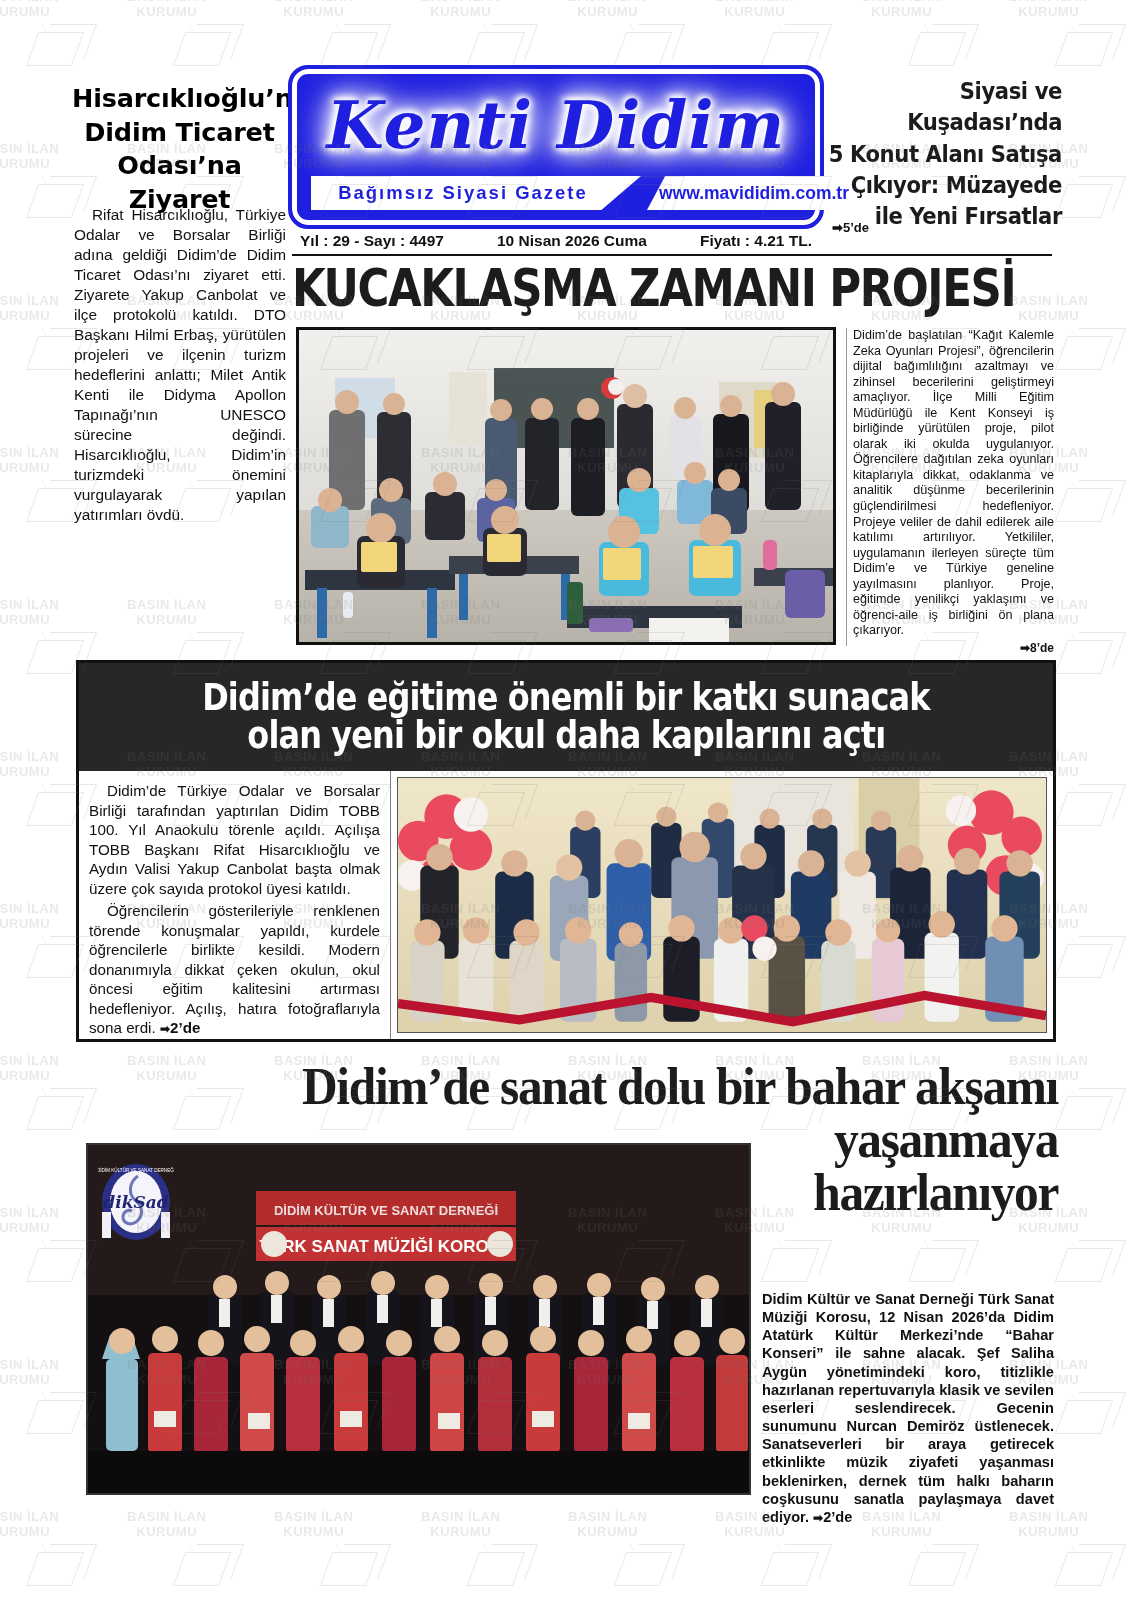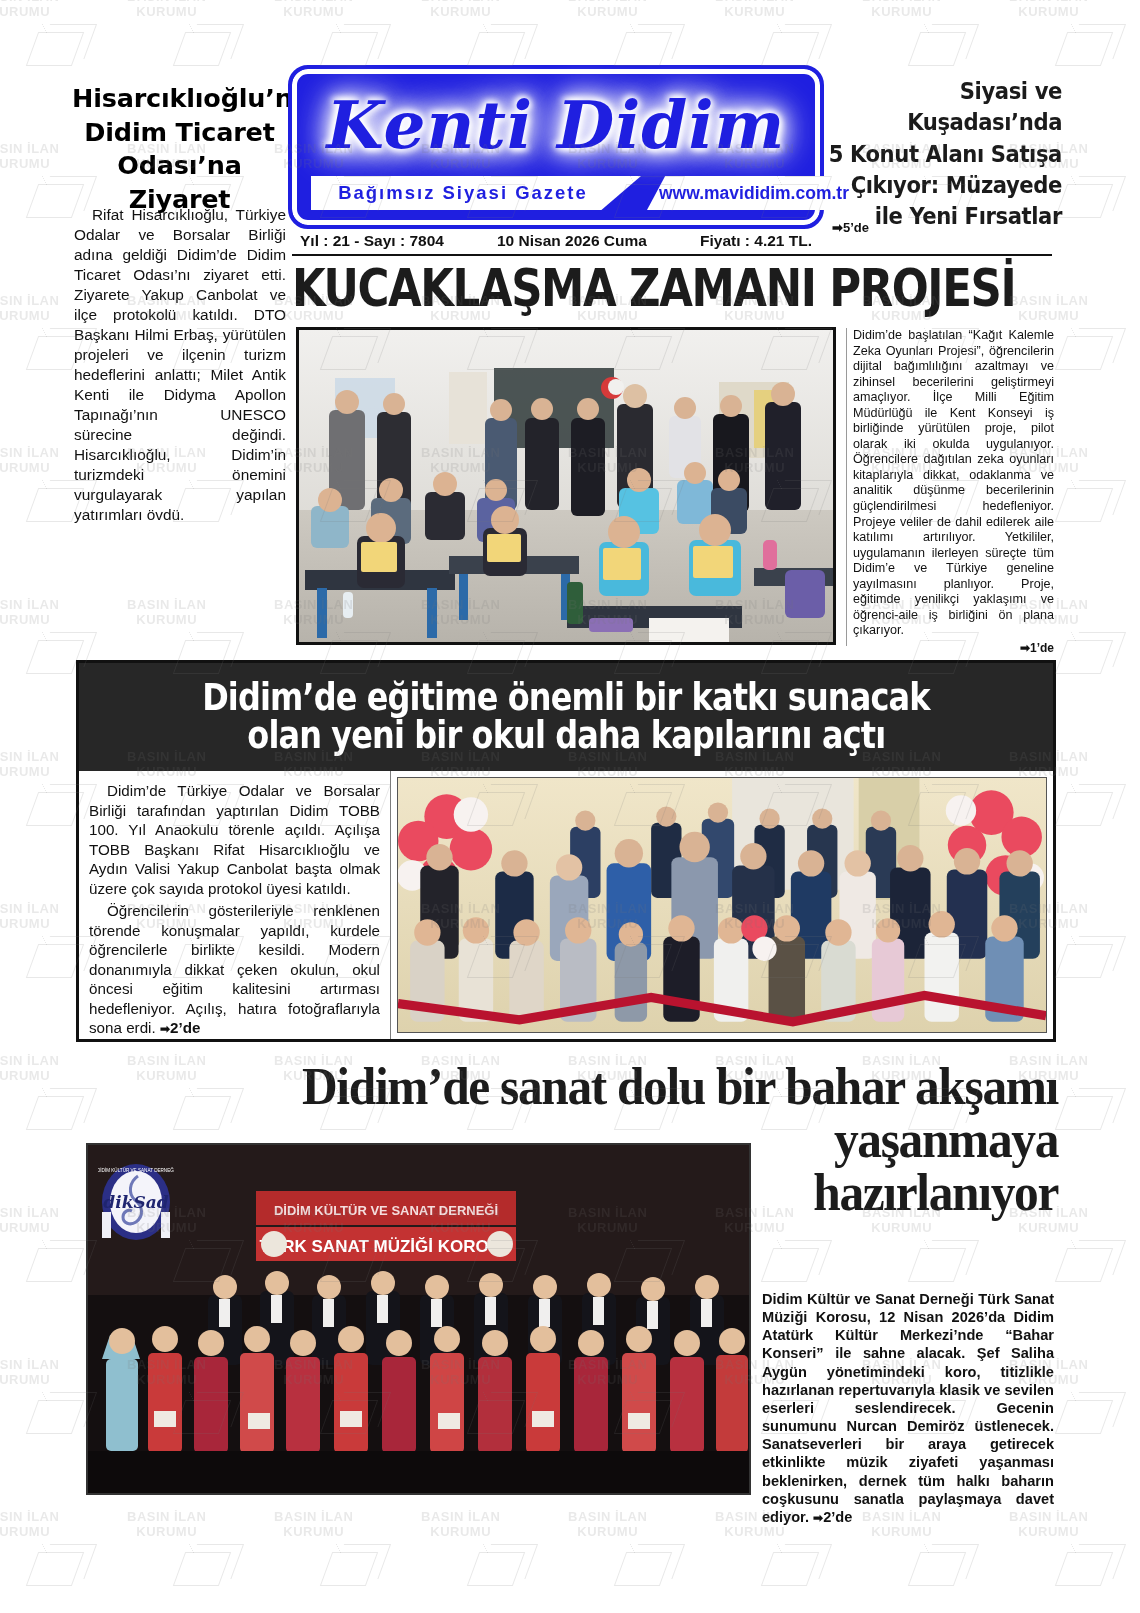--- a/index.html
+++ b/index.html
@@ -301,21 +301,21 @@
       <div class="th">Kuşadası’nda</div>
       <div class="th">5 Konut Alanı Satışa</div>
       <div class="th">Çıkıyor: Müzayede</div>
       <div class="th">ile Yeni Fırsatlar</div>
       <div class="jumpline">
         <span>➡</span><span>5’de</span>
       </div>
     </div>
 
     <div class="infobar">
-      <div class="left">Yıl : 21  -  Sayı : 7804</div>
+      <div class="left">Yıl : 29  -  Sayı : 4497</div>
       <div class="center">10 Nisan 2026 Cuma</div>
       <div class="right">Fiyatı : 4.21 TL.</div>
     </div>
     <div class="rule-under-info"></div>
   </div>
 
   <div class="main-headline">KUCAKLAŞMA ZAMANI PROJESİ</div>
 
   <div class="col-left-1">
     <p>Rifat Hisarcıklıoğlu, Türkiye Odalar ve Borsalar Birliği adına geldiği Didim’de Didim Ticaret Odası’nı ziyaret etti. Ziyarete Yakup Canbolat ve ilçe protokolü katıldı. DTO Başkanı Hilmi Erbaş, yürütülen projeleri ve ilçenin turizm hedeflerini anlattı; Milet Antik Kenti ile Didyma Apollon Tapınağı’nın UNESCO sürecine değindi. Hisarcıklıoğlu, Didim’in turizmdeki önemini vurgulayarak yapılan yatırımları övdü.</p>
@@ -455,21 +455,21 @@
       <rect x="464" y="210" width="14" height="30" rx="5" fill="#e06f9c"></rect>
       <rect x="290" y="288" width="44" height="14" rx="4" fill="#8b6fb5"></rect>
       <rect x="486" y="240" width="40" height="48" rx="6" fill="#6b5ea8"></rect>
       <rect x="350" y="288" width="80" height="24" fill="#f4f2ee"></rect>
     </svg>
   </div>
 
   <div class="col-right-1">
     <p><span>Didim’de başlatılan “Kağıt Kalemle Zeka Oyunları Projesi”, öğrencilerin dijital bağımlılığını azaltmayı ve zihinsel becerilerini geliştirmeyi amaçlıyor. İlçe Milli Eğitim Müdürlüğü ile Kent Konseyi iş birliğinde yürütülen proje, pilot olarak iki okulda uygulanıyor. Öğrencilere dağıtılan zeka oyunları kitaplarıyla dikkat, odaklanma ve analitik düşünme becerilerinin güçlendirilmesi hedefleniyor. Projeye veliler de dahil edilerek aile katılımı artırılıyor. Yetkililer, uygulamanın ilerleyen süreçte tüm Didim’e ve Türkiye geneline yayılmasını planlıyor. Proje, eğitimde yenilikçi yaklaşımı ve öğrenci-aile iş birliğini ön plana çıkarıyor.</span></p>
     <div style="text-align:right; font-weight:bold; font-size:12px; margin-top:2px;" class="jump">
-      <span>➡</span><span>1’de</span>
+      <span>➡</span><span>8’de</span>
     </div>
   </div>
 
   <div class="story2-wrap">
     <div class="banner2">
       <div class="bl">Didim’de eğitime önemli bir katkı sunacak</div>
       <div class="bl">olan yeni bir okul daha kapılarını açtı</div>
     </div>
     <div class="story2-body">
       <div class="col-left-2">

